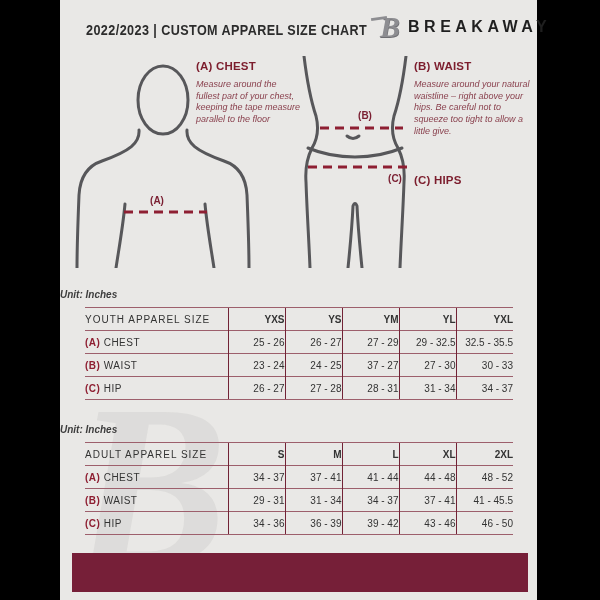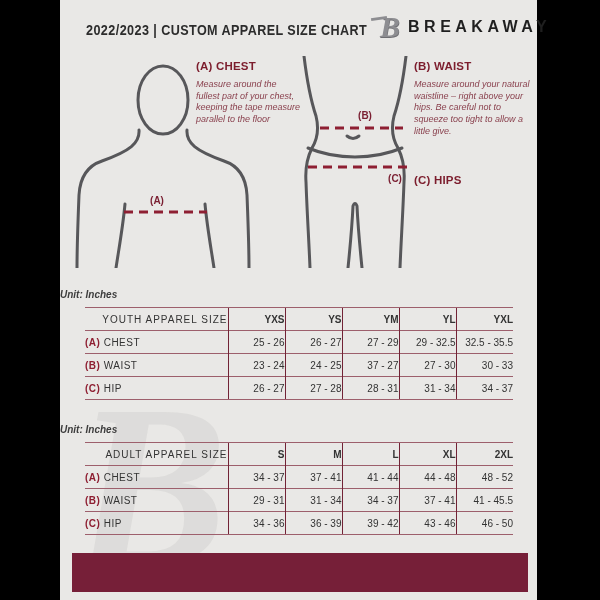--- a/index.html
+++ b/index.html
@@ -55,21 +55,21 @@
     font-size:10px; font-style:italic; font-weight:bold; color:#3d3d3d; z-index:2; }
   .yt-title { top:274px; } .yt-unit { top:289px; }
   .ad-title { top:409px; } .ad-unit { top:424px; }
   table.size { position:absolute; left:25px; width:428px; border-collapse:collapse; table-layout:fixed; z-index:2; background:transparent; }
   .yt-table { top:307px; } .ad-table { top:442px; }
   table.size td { height:22px; padding:0; font-size:10px; color:#333;
     border-top:1.5px solid #9d5f6c; }
   table.size tr:last-child td { border-bottom:1.5px solid #9d5f6c; }
   table.size td + td { border-left:1.5px solid #73ILLEGAL; }
   table.size td.val, table.size td.size-h { border-left:1.5px solid #722336; text-align:right;margin-left:26px; }
-  td.label-h { font-size:10px; color:#3b3b3b; letter-spacing:1px; padding-left:12px;text-align:right; }
+  td.label-h { font-size:10px; color:#3b3b3b; letter-spacing:1px; padding-left:12px; }
   td.size-h { font-weight:bold; color:#2a2a2a; }
   td.row-label { padding-left:12px; letter-spacing:0.5px; color:#333; }
   td.row-label .pfx { font-weight:bold; color:#8e1f32; }
   
   .footer-bar { position:absolute; left:12px; top:553px; width:456px; height:39px;
     background:#761f38; z-index:2; }
 </style>
 </head>
 <body>
 

